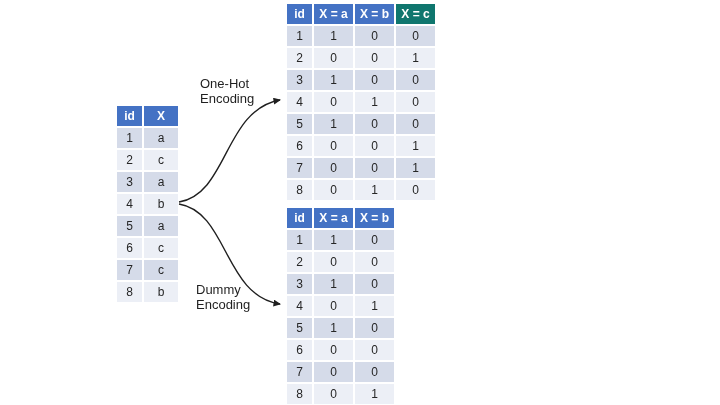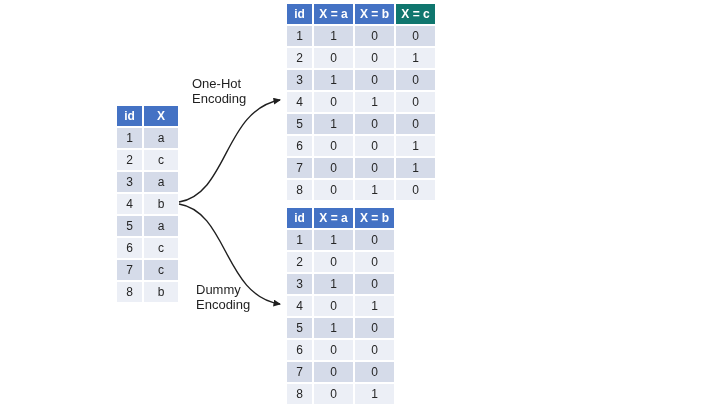--- a/index.html
+++ b/index.html
@@ -32,21 +32,21 @@
     font-weight: 700;
     font-size: 12px;
   }
   .enc-label {
     position: absolute;
     font-size: 13px;
     line-height: 14.5px;
     color: #1f1f1f;
     white-space: pre-line;
   }
-  .lbl-onehot { left: 192px; top: 77px; }
+  .lbl-onehot { left: 200px; top: 77px; }
   .lbl-dummy  { left: 196px; top: 283px; }
   .arrow-layer {
     position: absolute;
     left: 0; top: 0;
     pointer-events: none;
   }
 </style>
 </head>
 <body>
 

